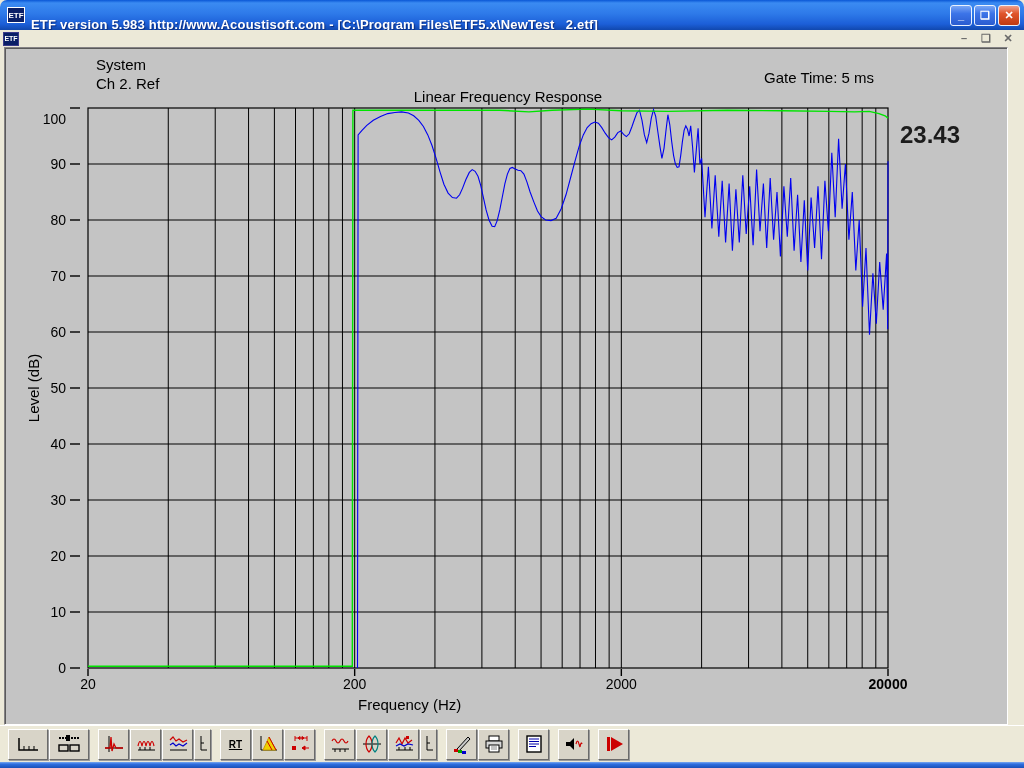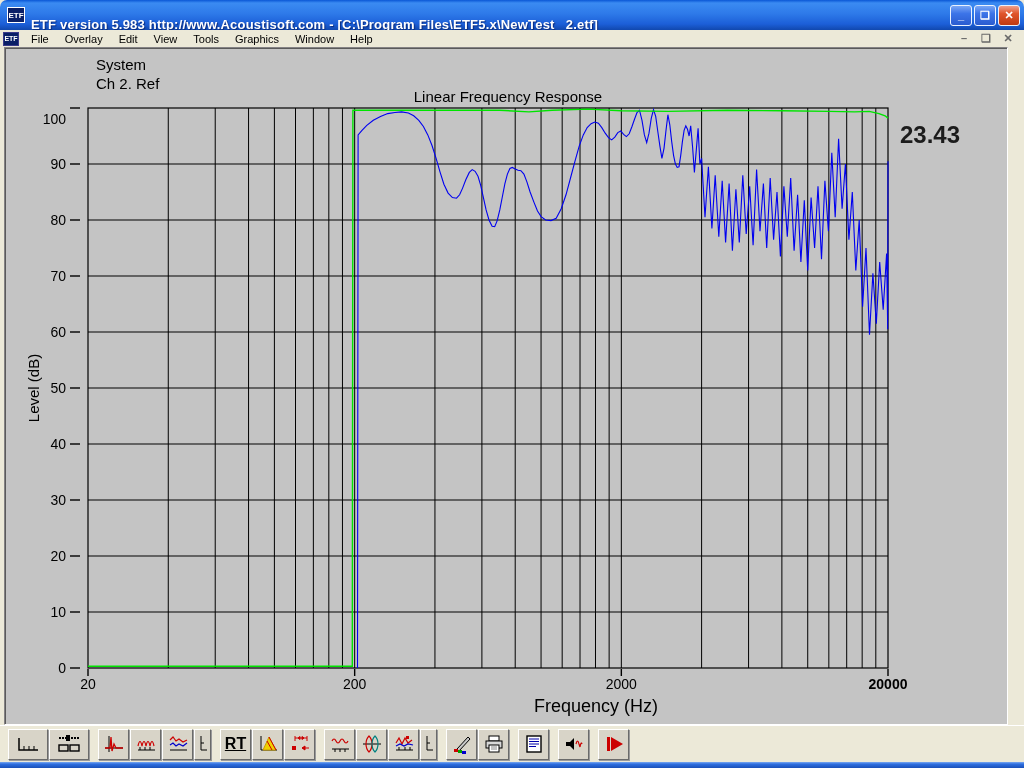--- a/index.html
+++ b/index.html
@@ -36,38 +36,38 @@
     border:1px solid; border-color:#848284 #ffffff #ffffff #848284;
     box-shadow:inset 1px 1px 0 #5a5a5a; }
   #chart-svg { position:absolute; left:0; top:0; width:1024px; height:768px; pointer-events:none; }
 
   .chart-text { position:absolute; color:#000; }
   #legend-system   { left:96px;  top:56px;  font-size:15px; }
   #legend-ref      { left:96px;  top:75px;  font-size:15px; }
   #info-block      { left:764px; top:68px;  font-size:15px; line-height:19px; }
   #chart-title     { left:358px; top:88px;  width:300px; text-align:center; font-size:15px; }
   #cursor-value    { left:900px; top:121px; font-size:24px; color:#1c1c1c;font-weight:bold; }
-  #xaxis-label     { left:358px; top:696px; width:300px; text-align:right; font-size:18px; }
+  #xaxis-label     { left:358px; top:696px; width:300px; text-align:left; font-size:15px; }
   #yaxis-label     { left:-22px; top:380px; width:110px; height:16px; text-align:center; font-size:15px;
                      transform:rotate(-90deg); }
   .y-tick-label { position:absolute; width:46px; text-align:right; font-size:14px; color:#000; }
   .x-tick-label { position:absolute; width:84px; text-align:center; font-size:14px; color:#000; }
 
   
   #toolbar { position:absolute; left:0; top:725px; width:1024px; height:37px; background:#ece9d8;
     border-top:1px solid #ffffff; display:flex; align-items:center; padding-left:8px; }
   .tbtn { height:31px; width:31px; margin-right:1px; background:#d8d4c8;
     border:1px solid; border-color:#ffffff #6a6a6a #6a6a6a #ffffff;
     box-shadow:1px 1px 0 #9a9a9a; display:flex; align-items:center; justify-content:center;
     padding:0; cursor:default; }
   .tbtn.wide { width:40px; }
   .tbtn.narrow { width:17px; }
   .tbtn svg { display:block; }
   .tgap { width:8px; }
-  #rt-button { font-size:16px; font-weight:bold; text-decoration:underline; color:#000;
+  #rt-button { font-size:10px; font-weight:bold; text-decoration:underline; color:#000;
     font-family:"Liberation Sans", sans-serif; }
 
   
   #bottom-border { position:absolute; left:0; top:762px; width:1024px; height:6px;
     background:linear-gradient(to bottom,#7aa8f0 0%,#2e6fe0 35%,#1a50b8 100%); }
 </style>
 </head>
 <body>
 
 <div id="screen">
@@ -77,30 +77,20 @@
     <div id="title-text">ETF version 5.983 http://www.Acoustisoft.com - [C:\Program Files\ETF5.x\NewTest_ 2.etf]</div>
     <div id="titlebar-buttons">
       <div class="tb-btn">_</div>
       <div class="tb-btn">❏</div>
       <div class="tb-btn close">✕</div>
     </div>
   </div>
 
   <div id="menubar">
     <div class="menu-icon">ETF</div>
-    <div id="menu-items" style="display: flex;">
-        <span class="menu-item">File</span>
-        <span class="menu-item">Overlay</span>
-        <span class="menu-item">Edit</span>
-        <span class="menu-item">View</span>
-        <span class="menu-item">Tools</span>
-        <span class="menu-item">Graphics</span>
-        <span class="menu-item">Window</span>
-        <span class="menu-item">Help</span>
-      </div>
     <div id="mdi-buttons">
       <div class="mdi-btn">–</div>
       <div class="mdi-btn">❏</div>
       <div class="mdi-btn">✕</div>
     </div>
   </div>
 
   <div id="client"></div>
   <svg id="chart-svg" viewBox="0 0 1024 768" xmlns="http://www.w3.org/2000/svg">
     <defs>
@@ -163,20 +153,21 @@
     <rect x="88" y="108" width="800" height="560" fill="none" stroke="#000" stroke-width="1.2"></rect>
     <g id="curve-layer" clip-path="url(#plotclip)">
         <polyline points="357.5,668.0 358.1,134.9 362.0,130.4 366.8,125.4 373.3,120.3 380.5,116.4 387.7,113.6 394.9,112.5 401.6,111.9 408.4,113.0 413.7,115.8 418.8,120.3 423.4,126.5 427.8,134.9 432.0,145.5 436.1,158.4 440.0,171.8 443.9,184.2 448.1,193.1 452.4,197.6 456.5,198.2 459.6,194.8 462.6,188.1 465.8,179.7 469.3,172.4 472.2,169.6 475.1,171.3 478.0,176.3 480.7,185.3 483.4,197.6 486.1,209.9 489.0,220.0 492.1,226.2 494.7,226.7 497.2,220.6 499.8,209.9 502.4,196.5 504.9,183.6 507.4,174.1 509.9,168.5 512.3,167.4 515.2,169.0 518.1,170.2 520.9,170.7 523.9,174.1 526.9,181.9 530.1,192.0 533.9,202.1 537.5,211.0 541.1,216.6 545.6,220.0 551.0,220.6 556.2,218.3 561.2,208.8 566.0,194.8 570.5,178.0 575.0,161.2 579.2,146.1 583.3,134.9 587.2,127.6 591.1,123.7 594.8,122.0 598.4,123.1 601.8,127.6 605.2,133.2 608.5,137.7 611.7,139.9 614.8,137.1 617.8,132.6 620.8,131.0 623.6,134.3 626.4,136.6 629.2,133.8 631.8,127.0 634.5,119.2 637.0,112.5 639.5,110.2 642.0,120.3 644.4,134.9 646.7,142.7 649.0,133.2 651.3,118.1 653.5,109.7 655.7,116.4 657.8,131.5 659.9,146.1 661.9,158.4 664.0,148.3 666.0,130.4 667.9,114.7 669.8,124.8 671.7,141.6 673.6,155.6 675.4,164.0 677.2,167.4 679.0,166.8 680.7,155.6 682.4,141.6 684.1,130.4 685.8,125.9 687.5,129.3 689.1,136.0 690.7,125.9 692.6,147.2 694.4,172.4 696.3,150.0 698.1,128.2 699.9,164.0 701.6,158.4 705.0,217.2 708.4,166.8 711.9,228.4 715.2,175.2 718.8,236.8 722.2,180.8 725.6,242.4 729.1,183.6 732.4,250.8 735.9,189.2 739.3,242.4 742.8,175.2 746.2,234.0 749.7,186.4 753.1,245.2 756.6,169.6 760.0,231.2 763.4,183.6 766.7,248.0 770.2,178.0 773.6,239.6 777.0,192.0 780.4,256.4 783.9,186.4 787.3,236.8 790.7,178.0 794.1,250.8 797.6,194.8 800.9,262.0 804.3,200.4 807.7,270.4 811.1,197.6 814.6,248.0 818.0,186.4 821.5,259.2 824.9,180.8 828.4,231.2 831.8,152.8 835.2,217.2 838.6,138.8 842.1,208.8 845.4,164.0 848.9,239.6 852.3,192.0 855.8,270.4 859.2,220.0 862.6,306.8 866.0,248.0 869.5,334.8 872.9,273.2 876.3,323.6 879.7,262.0 883.2,309.6 886.6,253.6 887.7,329.2 888.0,161.2" fill="none" stroke="#0000f0" stroke-width="1.1"></polyline>
         <polyline points="88.0,666.3 352.3,666.3 352.9,110.2 499.8,110.2 528.9,111.9 552.1,110.2 588.0,109.1 621.3,110.8 668.3,111.4 727.5,110.2 781.9,110.8 828.8,111.4 854.7,111.9 869.2,111.4 879.0,113.6 885.1,115.8 888.0,118.1" fill="none" stroke="#00e400" stroke-width="1.4"></polyline>
       </g>
   </svg>
 
   <div class="chart-text" id="legend-system">System</div>
   <div class="chart-text" id="legend-ref">Ch 2. Ref</div>
   <div class="chart-text" id="info-block">
+    <div>Gate Time: 5 ms</div>
   </div>
   <div class="chart-text" id="chart-title">Linear Frequency Response</div>
   <div class="chart-text" id="cursor-value">23.43</div>
   <div class="chart-text" id="xaxis-label">Frequency (Hz)</div>
   <div class="chart-text" id="yaxis-label">Level (dB)</div>
   <div id="y-tick-labels">
       <div class="y-tick-label" style="left: 20px; top: 660px;">0</div>
       <div class="y-tick-label" style="left: 20px; top: 604px;">10</div>
       <div class="y-tick-label" style="left: 20px; top: 548px;">20</div>
       <div class="y-tick-label" style="left: 20px; top: 492px;">30</div>

